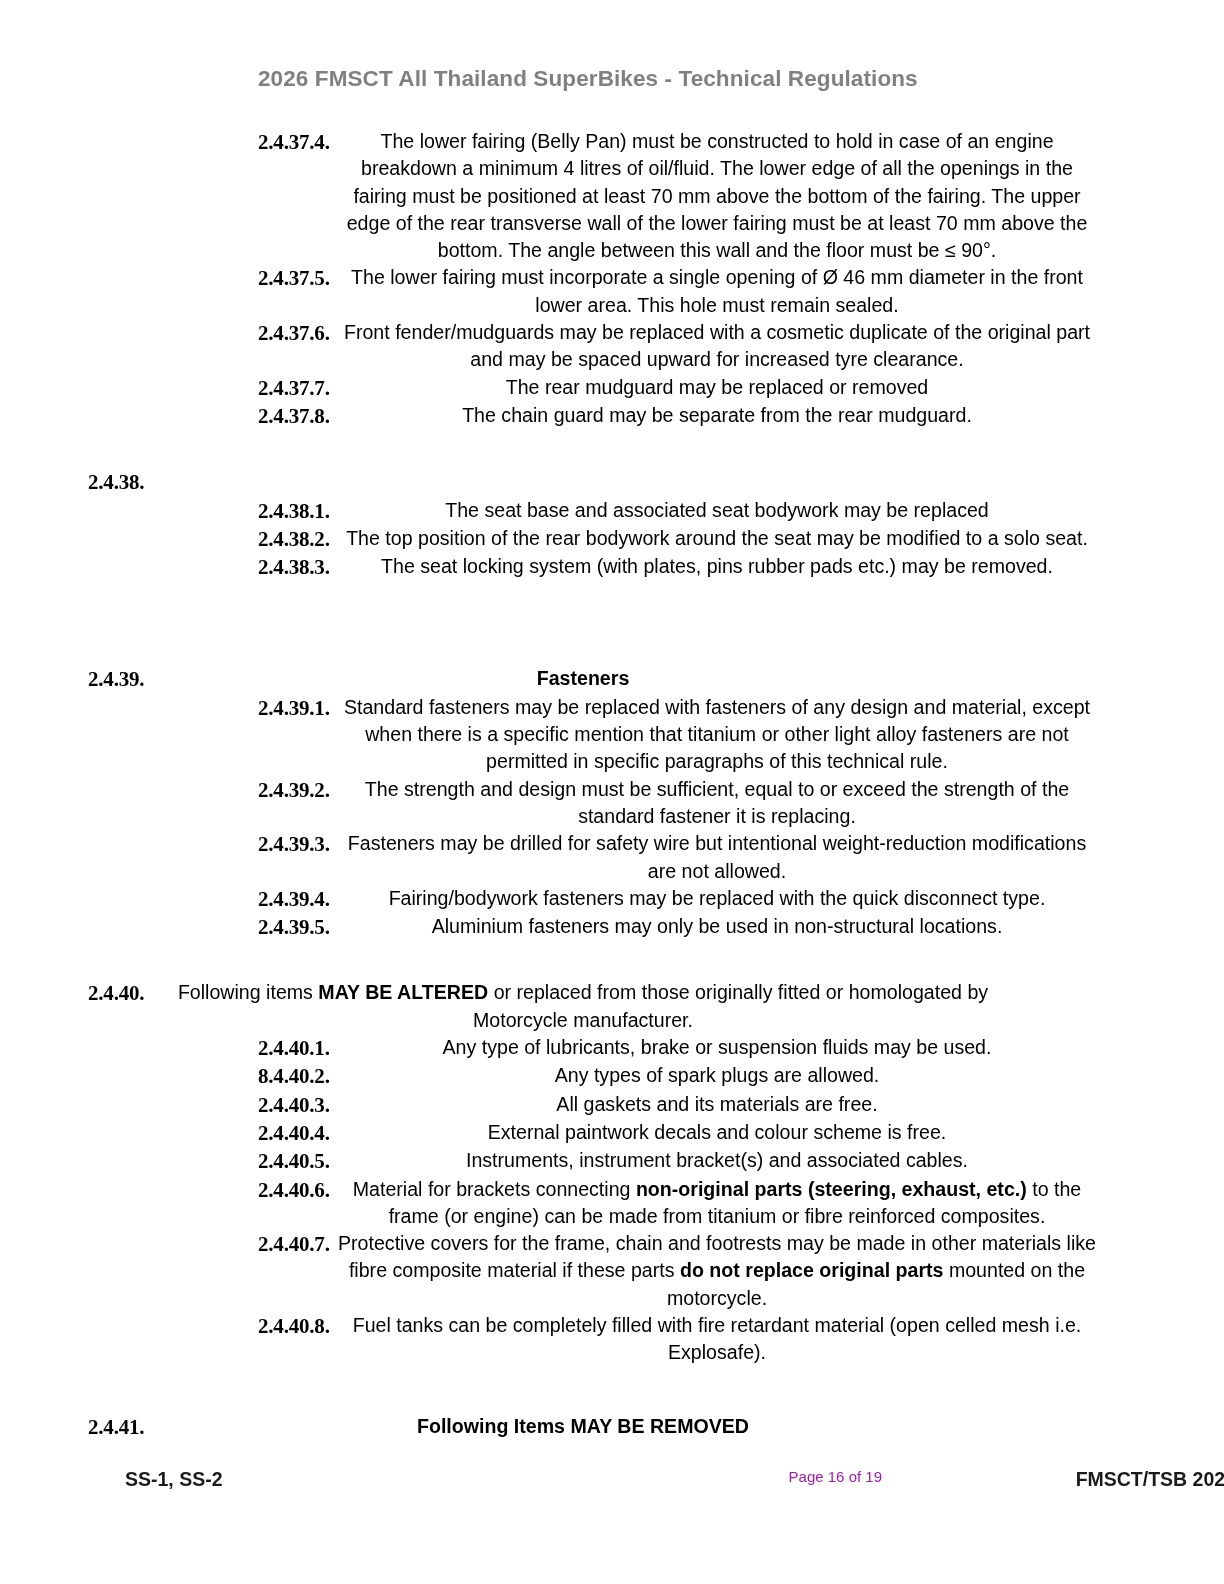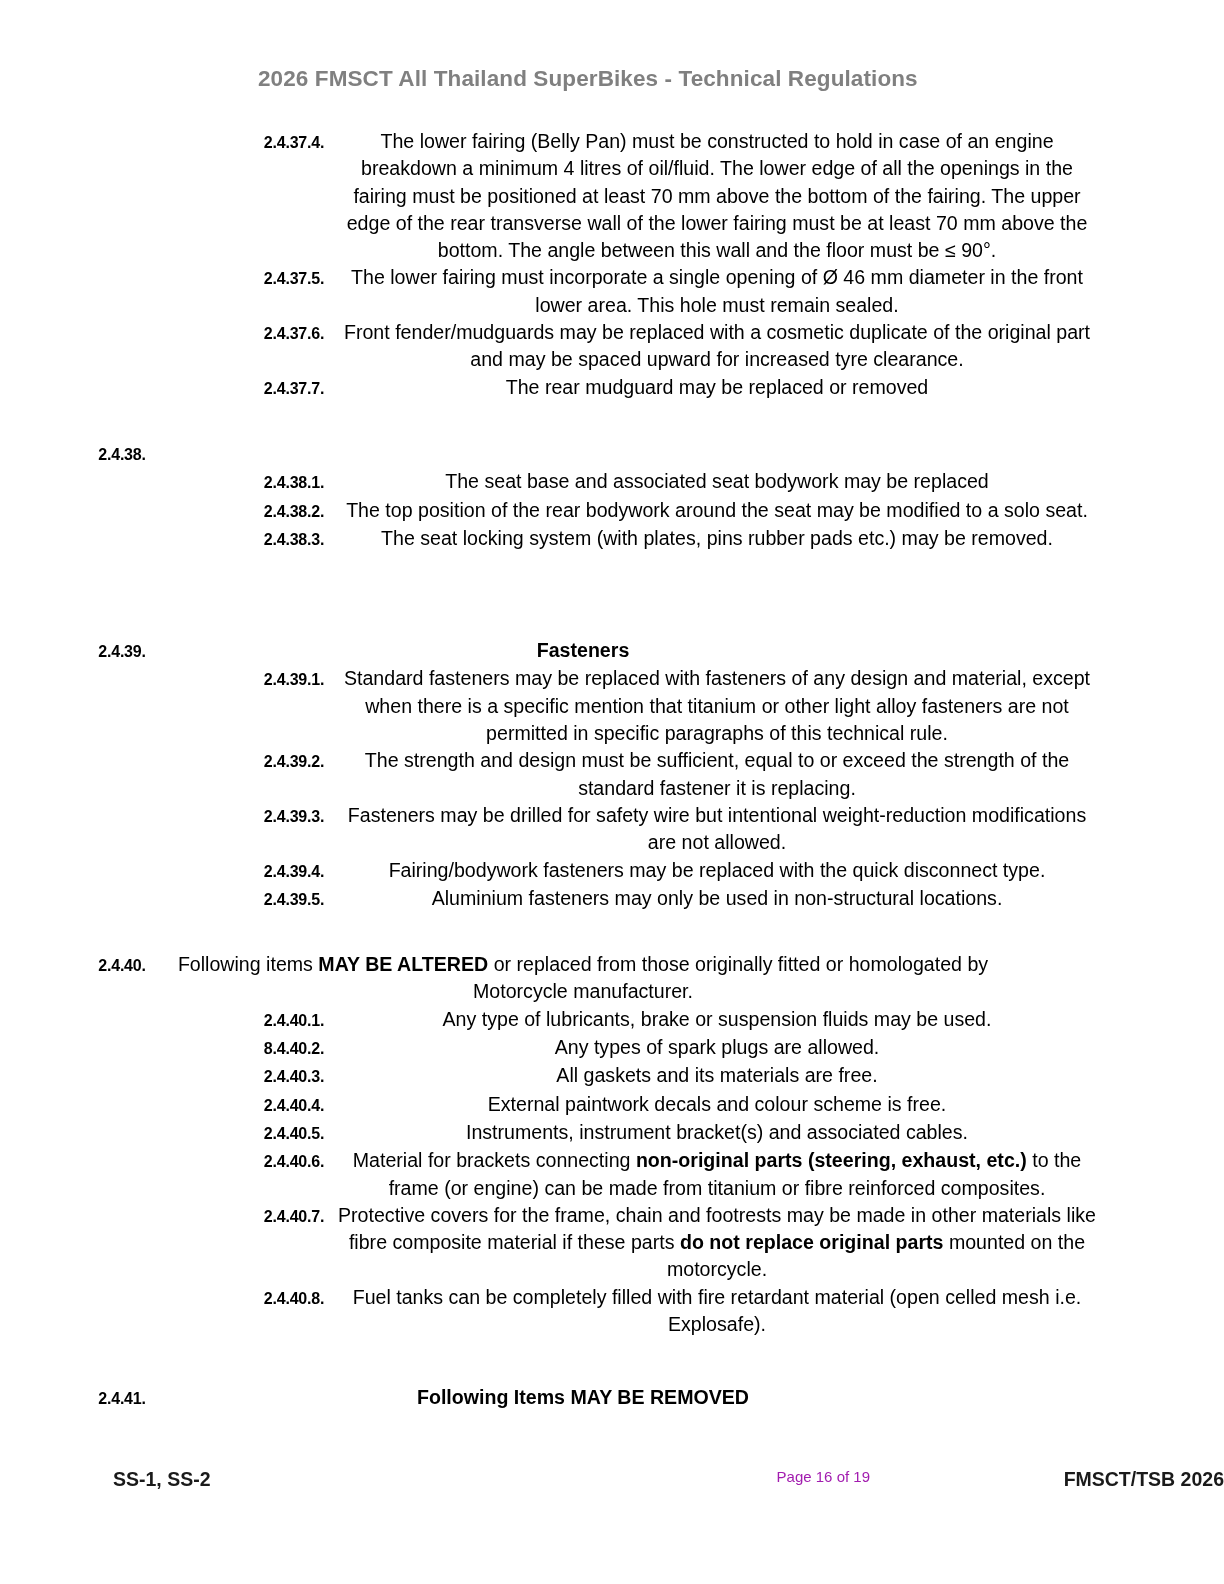--- a/index.html
+++ b/index.html
@@ -50,26 +50,26 @@
   .clause {
     display: flex;
     align-items: flex-start;
     font-size: 19.6px;
     line-height: 27.3px;
     color: #000;
   }
 
   .clause .num {
     flex: 0 0 auto;
-    text-align: center;
-    font-size: 16px;
+    text-align: left;
+    font-size: 21px;
     font-weight: 600;
     line-height: 27.3px;
     letter-spacing: -0.2px;
-    font-family: Liberation Sans, sans-serif;
+    font-family: Liberation Serif, serif;
     white-space: nowrap;
     padding-top: 1px;
   }
 
   .clause .txt {
     flex: 1 1 auto;
     font-size: 19.6px;
     line-height: 27.3px;
     text-align: center;
   }
@@ -105,21 +105,21 @@
 
   .txt b {
     font-weight: bold;
   }
   .gap-md { height: 38px; }
   .gap-lg { height: 46px; }
 
   
   .doc-footer {
     position: absolute;
-    left: 0;
+    left: 12px;
     top: 1468px;
     width: 983px;
     height: 40px;
   }
   .footer-left {
     position: absolute;
     left: 113px;
     top: 0;
     font-size: 19.5px;
     font-weight: bold;
@@ -169,20 +169,24 @@
     <div class="clause lvl2">
       <span class="num">2.4.37.6.</span>
       <span class="txt">Front fender/mudguards may be replaced with a cosmetic duplicate of the original part and may be spaced upward for increased tyre clearance.</span>
     </div>
 
     <div class="clause lvl2">
       <span class="num">2.4.37.7.</span>
       <span class="txt">The rear mudguard may be replaced or removed</span>
     </div>
 
+    <div class="clause lvl2">
+      <span class="num">2.4.37.8.</span>
+      <span class="txt">The chain guard may be separate from the rear mudguard.</span>
+    </div>
 
     <div class="gap-md"></div>
 
     <div class="clause lvl1">
       <span class="num">2.4.38.</span>
     </div>
 
     <div class="clause lvl2">
       <span class="num">2.4.38.1.</span>
       <span class="txt">The seat base and associated seat bodywork may be replaced</span>

